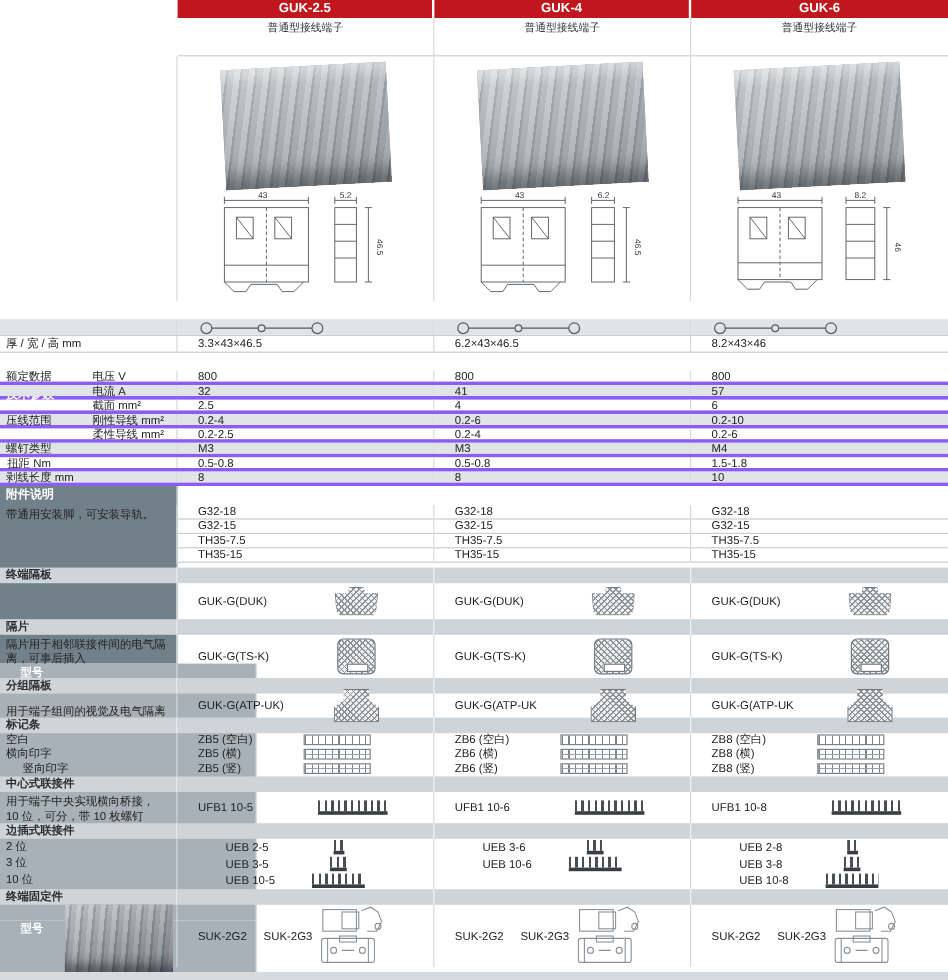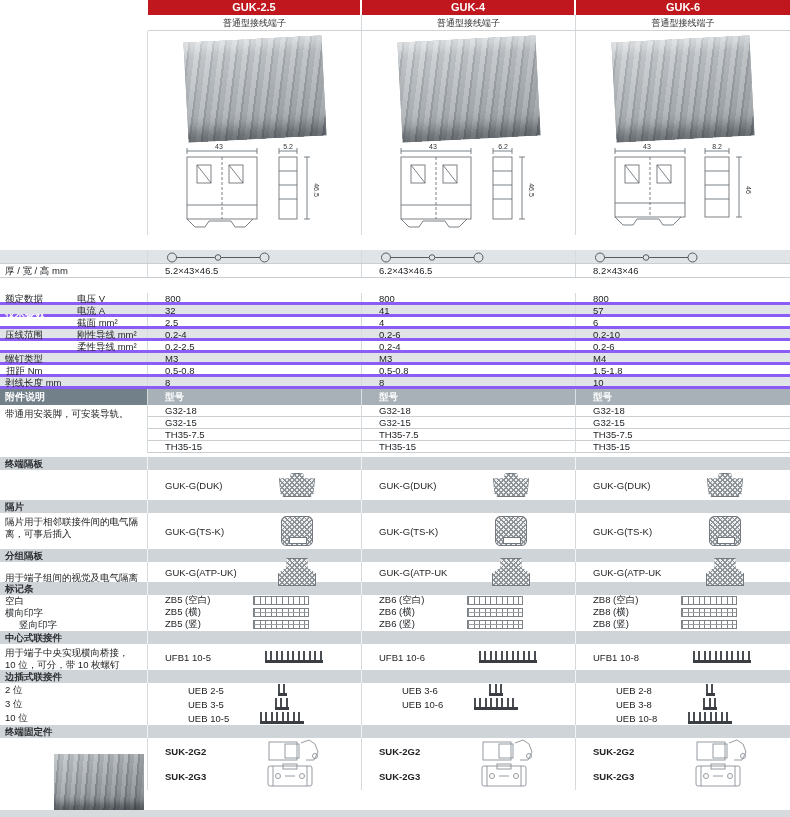--- a/index.html
+++ b/index.html
@@ -7,38 +7,38 @@
   body { width:790px; height:817px; font-family:"Liberation Sans","DejaVu Sans",sans-serif; color:#1c1e20; font-size:9.5px; position:relative; overflow:hidden; }
   .row { display:flex; width:790px; }
   .lcell { width:148px; flex:0 0 148px; border-right:1px solid #d5dadd; }
   .dcell { width:214px; flex:0 0 214px; border-right:1px solid #d5dadd; padding-left:17px; }
   .dcell:last-child { border-right:none; }
   
   .head-spacer { width:148px; flex:0 0 148px; background:#fff; }
   .hcol { width:214px; flex:0 0 214px; }
   .redbar { height:15px; background:#c0161d; color:#fff; font-size:11px; font-weight:bold; text-align:center; line-height:15px; margin-right:2px; }
   .hcol:last-child .redbar { margin-right:0; }
-  .subtitle { height:16px; line-height:16px; text-align:center; font-size:9px; color:#333; border-bottom:1px solid #cdd3d6; border-right:1px solid #d5dadd; }
+  .subtitle { height:32px; line-height:16px; text-align:center; font-size:9px; color:#333; border-bottom:1px solid #cdd3d6; border-right:1px solid #d5dadd; }
   .hcol:last-child .subtitle { border-right:none; }
   
   .media .lcell { border-bottom:none; }
   .photo { width:138px; height:100px; margin:8px auto 4px auto; transform:rotate(-3deg);
     background:
       linear-gradient(165deg, rgba(255,255,255,.30), rgba(20,24,28,.22)),
       repeating-linear-gradient(100deg, #c6cbcf 0 5px, #969da3 5px 7px, #b0b6bb 7px 12px),
       #a7aeb3;
     box-shadow: inset 0 -20px 14px -8px rgba(25,30,36,.40), inset 0 14px 10px -6px rgba(255,255,255,.35);
   }
   .tdraw { display:block; margin:0 auto; }
   
   .darkbar { height:15px; }
   .darkbar .lcell, .darkbar .dcell { background:#72808a; color:#fff; font-size:10px; font-weight:bold; line-height:15px; border-right:1px solid rgba(255,255,255,.55);margin-top:28px; }
   .darkbar .lcell { padding-left:5px; }
   .darkbar .dcell:last-child { border-right:none; }
-  .accbar { height:16px; }
+  .accbar { height:16px;flex-direction:column; }
   .accbar .lcell { background:#72808a; color:#fff; font-size:10px; font-weight:bold; line-height:16px; padding-left:5px; }
   .accbar .dcell { background:#a8b1b7; color:#fff; font-size:9.5px; font-weight:bold; line-height:16px; border-right:1px solid rgba(255,255,255,.6); }
   .accbar .dcell:last-child { border-right:none; }
   .subbar { height:13px; }
   .subbar .lcell, .subbar .dcell { background:#cfd4d8; color:#2c2f32; font-size:9.5px; font-weight:bold; line-height:13px; border-right:1px solid rgba(255,255,255,.7); }
   .subbar .lcell { padding-left:5px; }
   .subbar .dcell:last-child { border-right:none; }
   
   .spec { height:12px; line-height:12px; border-bottom:3px solid #8b5cf6; }
   .spec .lcell { display:flex; padding-left:5px; }
@@ -77,21 +77,21 @@
   
   .comb { height:12px; border-bottom:3px solid #3a3e42;
     background:repeating-linear-gradient(90deg,#4a4e52 0 2px,transparent 2px 5.5px); }
   .ufb { width:58px; }
   .c2 { width:9px; } .c3 { width:14px; } .c10 { width:44px; }
   .uline { display:flex; align-items:center; height:14px; }
   .uline .mtxt { width:88px; flex:0 0 88px;padding-left:23px; }
   .combwrap { width:58px; display:flex; justify-content:center; }
   
   .suk-cell { display:flex; align-items:center; }
-  .suk-labels { width:100px; flex:0 0 100px; display:flex; flex-direction:column; gap:14px;font-weight:bold; }
+  .suk-labels { width:100px; flex:0 0 100px; display:flex; flex-direction:row; gap:14px; }
   .photo-sm { position:absolute; left:54px; top:754px; width:90px; height:56px;
     background:
       linear-gradient(160deg, rgba(255,255,255,.28), rgba(15,18,22,.30)),
       repeating-linear-gradient(95deg, #b9bec2 0 4px, #82898f 4px 6px, #9fa6ab 6px 10px), #8f969c;
     box-shadow: inset 0 -12px 9px -5px rgba(20,25,30,.45); }
   .botbar { position:absolute; left:0; top:810px; width:790px; height:7px; background:#d7dbde; }
   svg text { font-family:"Liberation Sans","DejaVu Sans",sans-serif; }
 </style>
 </head>
 <body>
@@ -249,21 +249,21 @@
           <line x1="11.5" y1="5.5" x2="50" y2="5.5"></line>
           <circle cx="53" cy="5.5" r="2.8"></circle>
           <line x1="56" y1="5.5" x2="95" y2="5.5"></line>
           <circle cx="99.5" cy="5.5" r="4.5"></circle>
         </g>
       </svg>
   </div>
 </div>
 <div class="row mid">
   <div class="lcell">厚 / 宽 / 高 mm</div>
-  <div class="dcell">5.2×43×46.5</div>
+  <div class="dcell">3.3×43×46.5</div>
   <div class="dcell">6.2×43×46.5</div>
   <div class="dcell">8.2×43×46</div>
 </div>
 
 <div class="row darkbar">
   <div class="lcell">技术参数</div>
   <div class="dcell"></div>
     <div class="dcell"></div>
     <div class="dcell"></div>
 </div>

